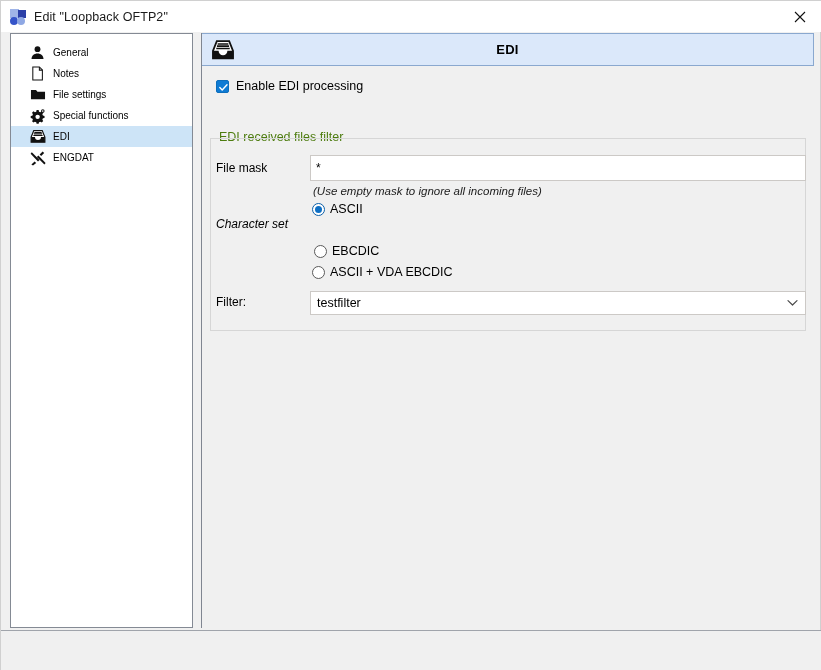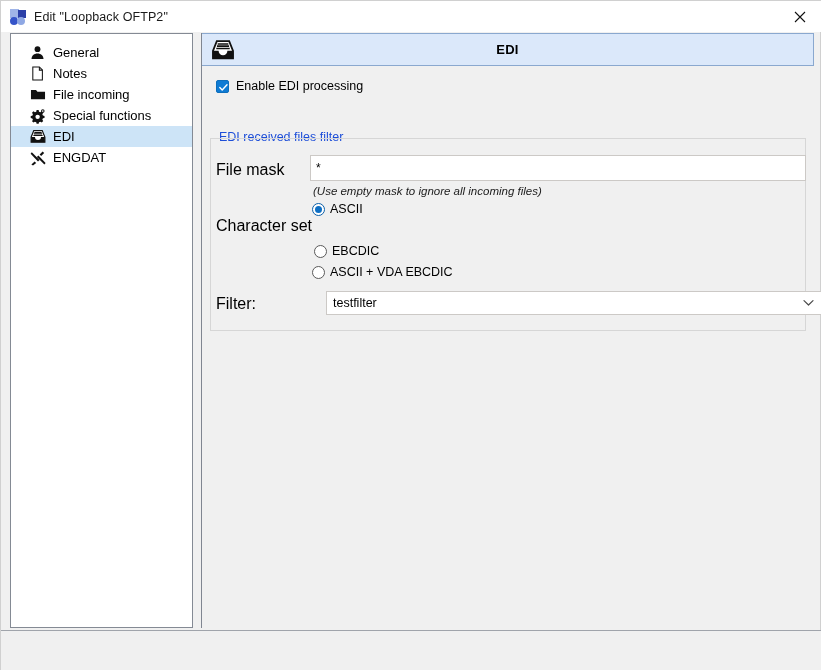--- a/index.html
+++ b/index.html
@@ -116,21 +116,21 @@
     width: 17px;
     height: 17px;
     margin-right: 7px;
     flex: 0 0 auto;
     display: flex;
     align-items: center;
     justify-content: center;
   }
   .side-ico svg { display: block; }
   .side-label {
-    font-size: 13px;
+    font-size: 10px;
     color: #000;
     line-height: 1;
     white-space: nowrap;
   }
 
   
   .main-panel {
     position: absolute;
     left: 200px;
     top: 32px;
@@ -209,27 +209,27 @@
     border: 1px solid #d6d6d6;
     box-sizing: border-box;
   }
   .group-title {
     position: absolute;
     left: 13px;
     top: 97px;
     background: #f0f0f0;
     padding: 0 4px;
     font-size: 12.5px;
-    color: #1d4ed8;
+    color: #4d7c0f;
     line-height: 14px;
   }
 
   .field-label {
     position: absolute;
-    font-size: 16px;
+    font-size: 12px;
     color: #000;
     white-space: nowrap;
   }
   .text-input {
     position: absolute;
     background: #ffffff;
     border: 1px solid #ccc9c6;
     box-sizing: border-box;
     font-family: "Liberation Sans", sans-serif;
     font-size: 12px;
@@ -368,21 +368,21 @@
       </span>
       <span class="side-label">Notes</span>
     </div>
 
     <div class="side-item">
       <span class="side-ico">
         <svg width="16" height="15" viewBox="0 0 17 16">
             <path d="M1 3.2h5.4l1.5 1.9H16V13H1z" fill="#111"></path>
           </svg>
       </span>
-      <span class="side-label">File incoming</span>
+      <span class="side-label">File settings</span>
     </div>
 
     <div class="side-item">
       <span class="side-ico">
         <svg width="16" height="16" viewBox="0 0 17 17">
           <path d="M7 2.2h2.2l.35 1.7 1.5.62 1.45-.95 1.55 1.55-.95 1.45.62 1.5 1.7.35v2.2l-1.7.35-.62 1.5.95 1.45-1.55 1.55-1.45-.95-1.5.62-.35 1.7H7l-.35-1.7-1.5-.62-1.45.95L2.15 14l.95-1.45-.62-1.5-1.7-.35v-2.2l1.7-.35.62-1.5L2.15 5.1 3.7 3.57l1.45.95 1.5-.62z" fill="#111"></path>
           <circle cx="8.1" cy="9.4" r="2.35" fill="#fff"></circle>
           <circle cx="13.6" cy="3.3" r="1.9" fill="#111"></circle>
             <circle cx="13.6" cy="3.3" r="0.85" fill="#fff"></circle>
         </svg>
@@ -439,39 +439,39 @@
       <span class="enable-label">Enable EDI processing</span>
     </div>
 
     <div class="group-title">EDI received files filter</div>
     <div class="groupbox"></div>
 
     <div class="field-label" style="left:14px; top:128px;">File mask</div>
     <input class="text-input" style="left: 108px; top: 122px; width: 496px; height: 26px;" value="*">
     <div class="hint" style="left:111px; top:152px;">(Use empty mask to ignore all incoming files)</div>
 
-    <div class="field-label" style="left:14px; top:184px;">Character set</div>
+    <div class="field-label" style="left:14px; top:184px;font-style:italic;">Character set</div>
 
     <div class="radio-row" style="left:110px; top:169px;">
       <span class="radio checked"></span>
       <span class="radio-label">ASCII</span>
     </div>
 
     <div class="radio-row" style="left:112px; top:211px;">
       <span class="radio"></span>
       <span class="radio-label">EBCDIC</span>
     </div>
 
     <div class="radio-row" style="left:110px; top:232px;">
       <span class="radio"></span>
       <span class="radio-label">ASCII + VDA EBCDIC</span>
     </div>
 
     <div class="field-label" style="left:14px; top:262px;text-align:right;">Filter:</div>
-    <div class="combo" style="left:108px; top:258px; width:496px; height:24px;margin-left:16px;">
+    <div class="combo" style="left:108px; top:258px; width:496px; height:24px;">
       <span class="combo-value">testfilter</span>
       <span class="combo-arrow">
         <svg width="11" height="8" viewBox="0 0 11 8">
             <path d="M1 1.6 L5.5 6 L10 1.6" stroke="#4a4a4a" stroke-width="1.2" fill="none" stroke-linecap="round" stroke-linejoin="round"></path>
           </svg>
       </span>
     </div>
 
   </div>
 

